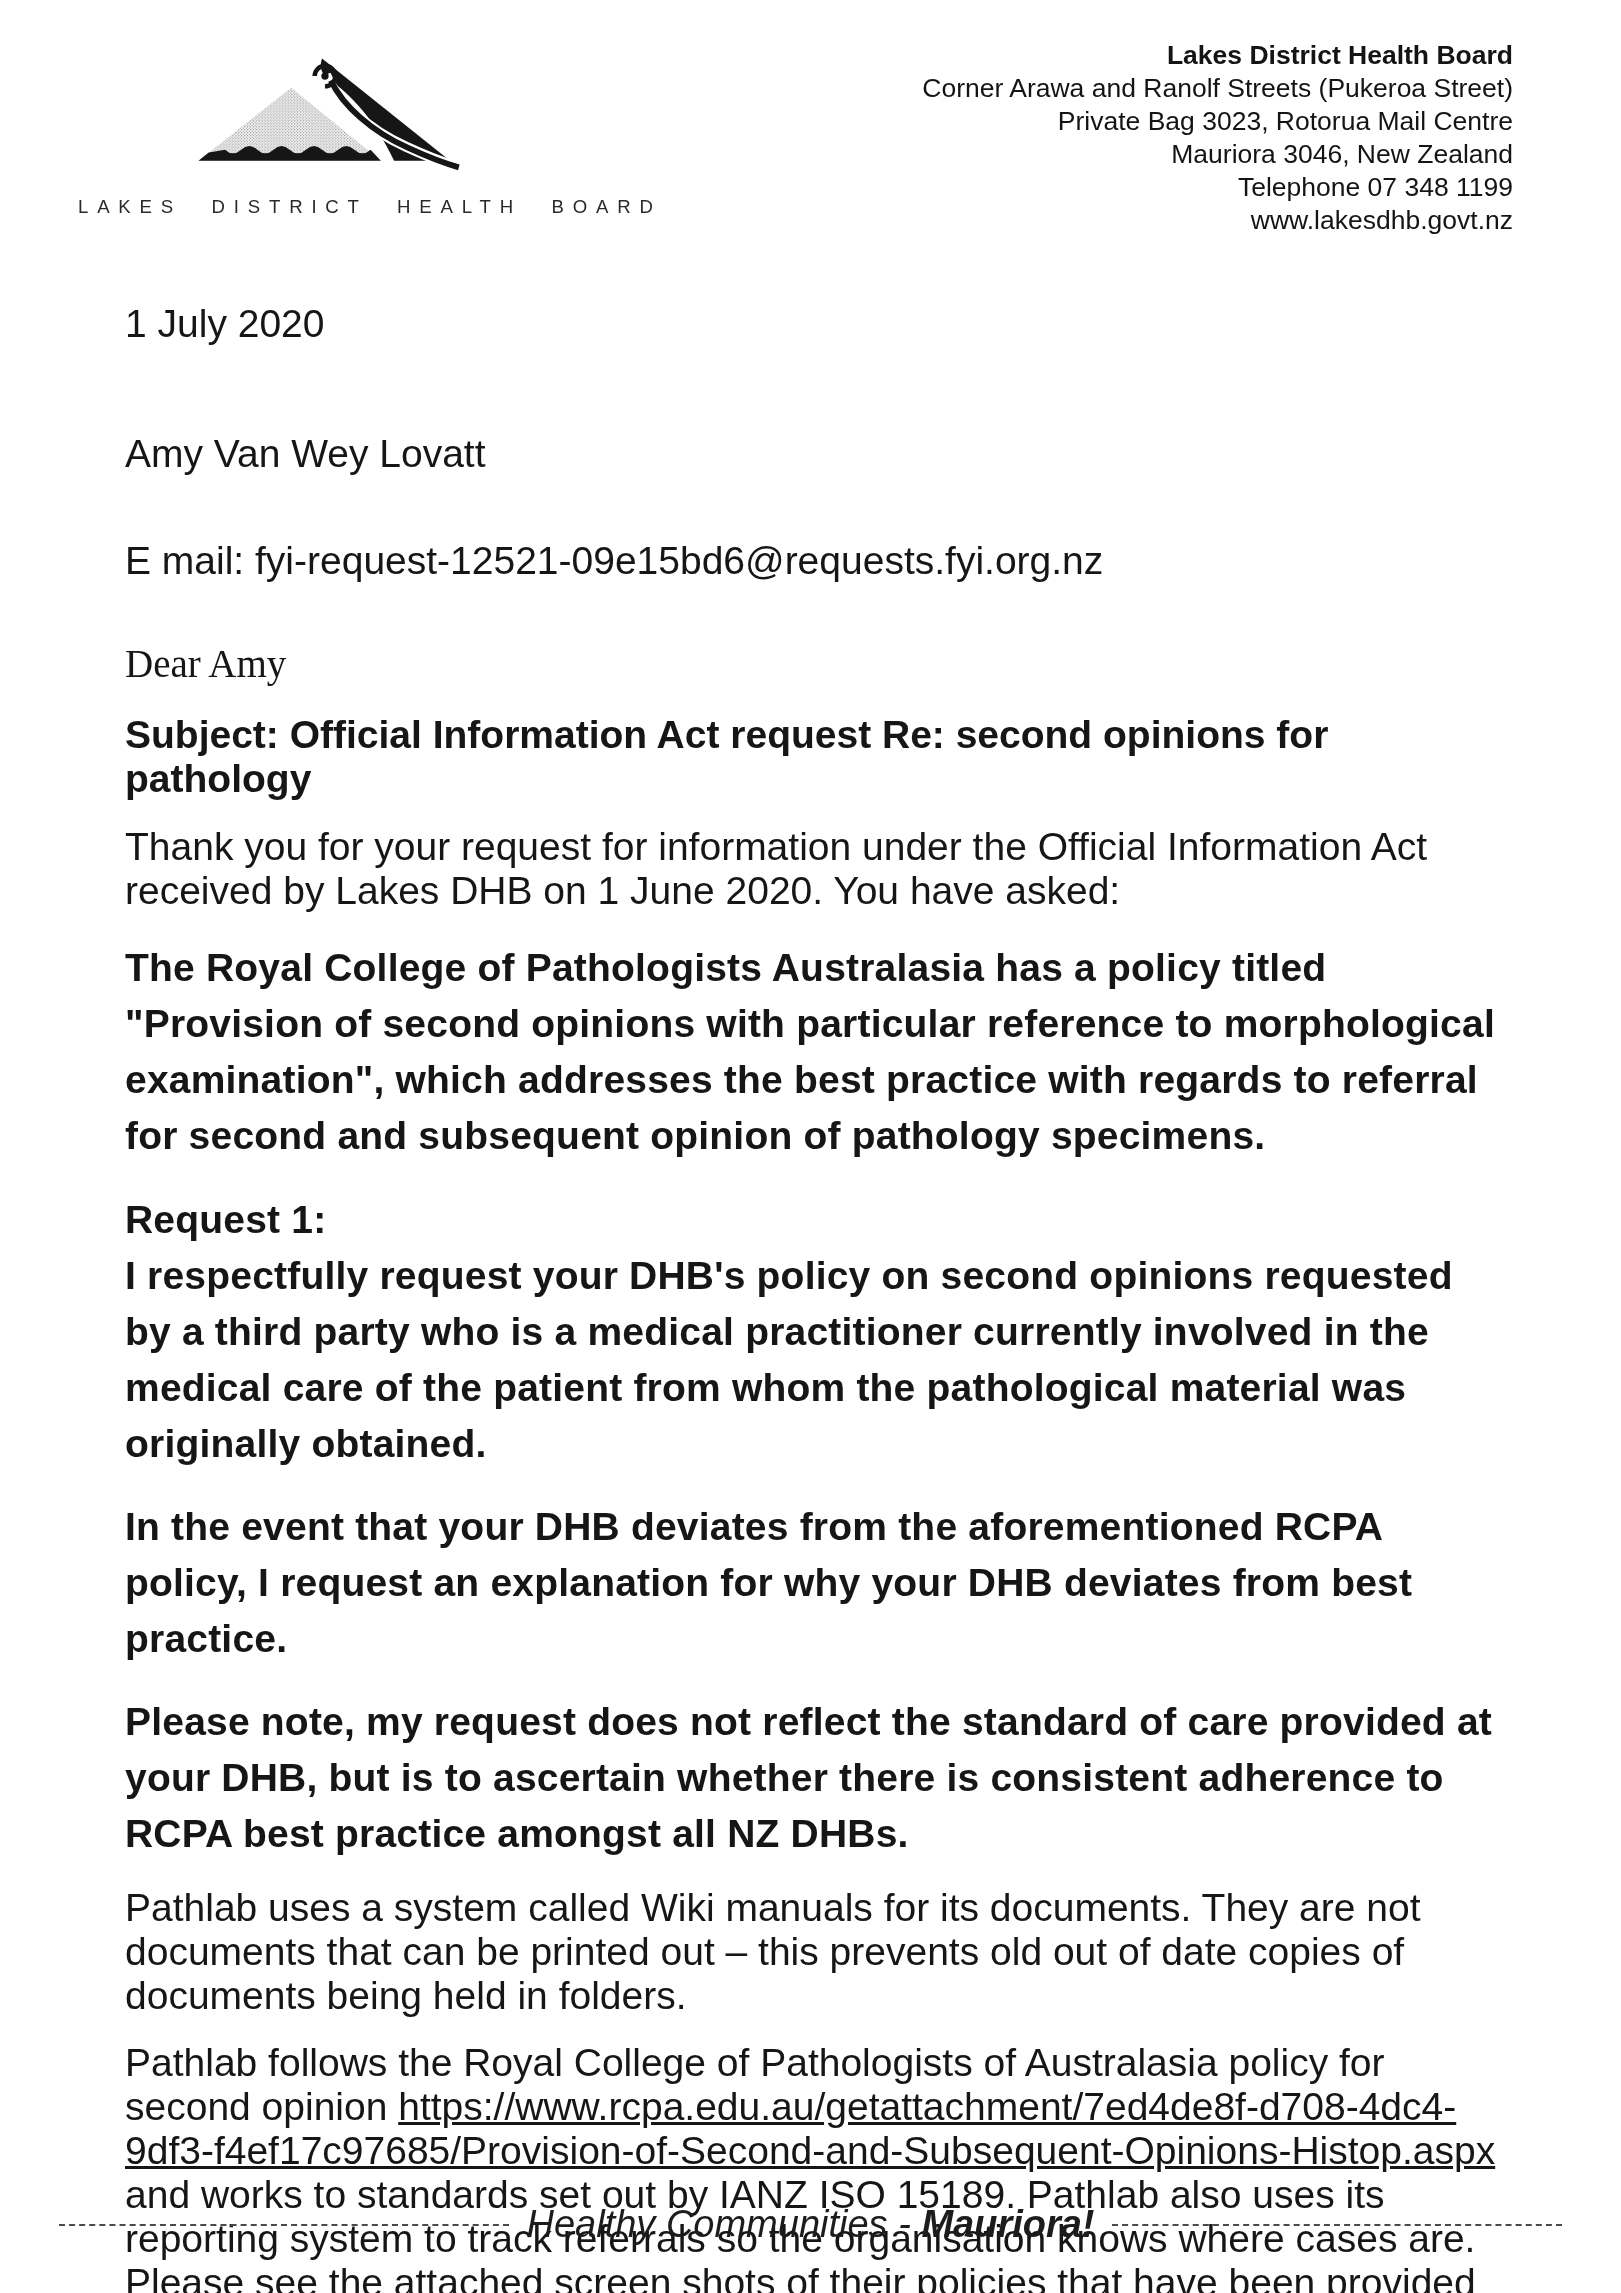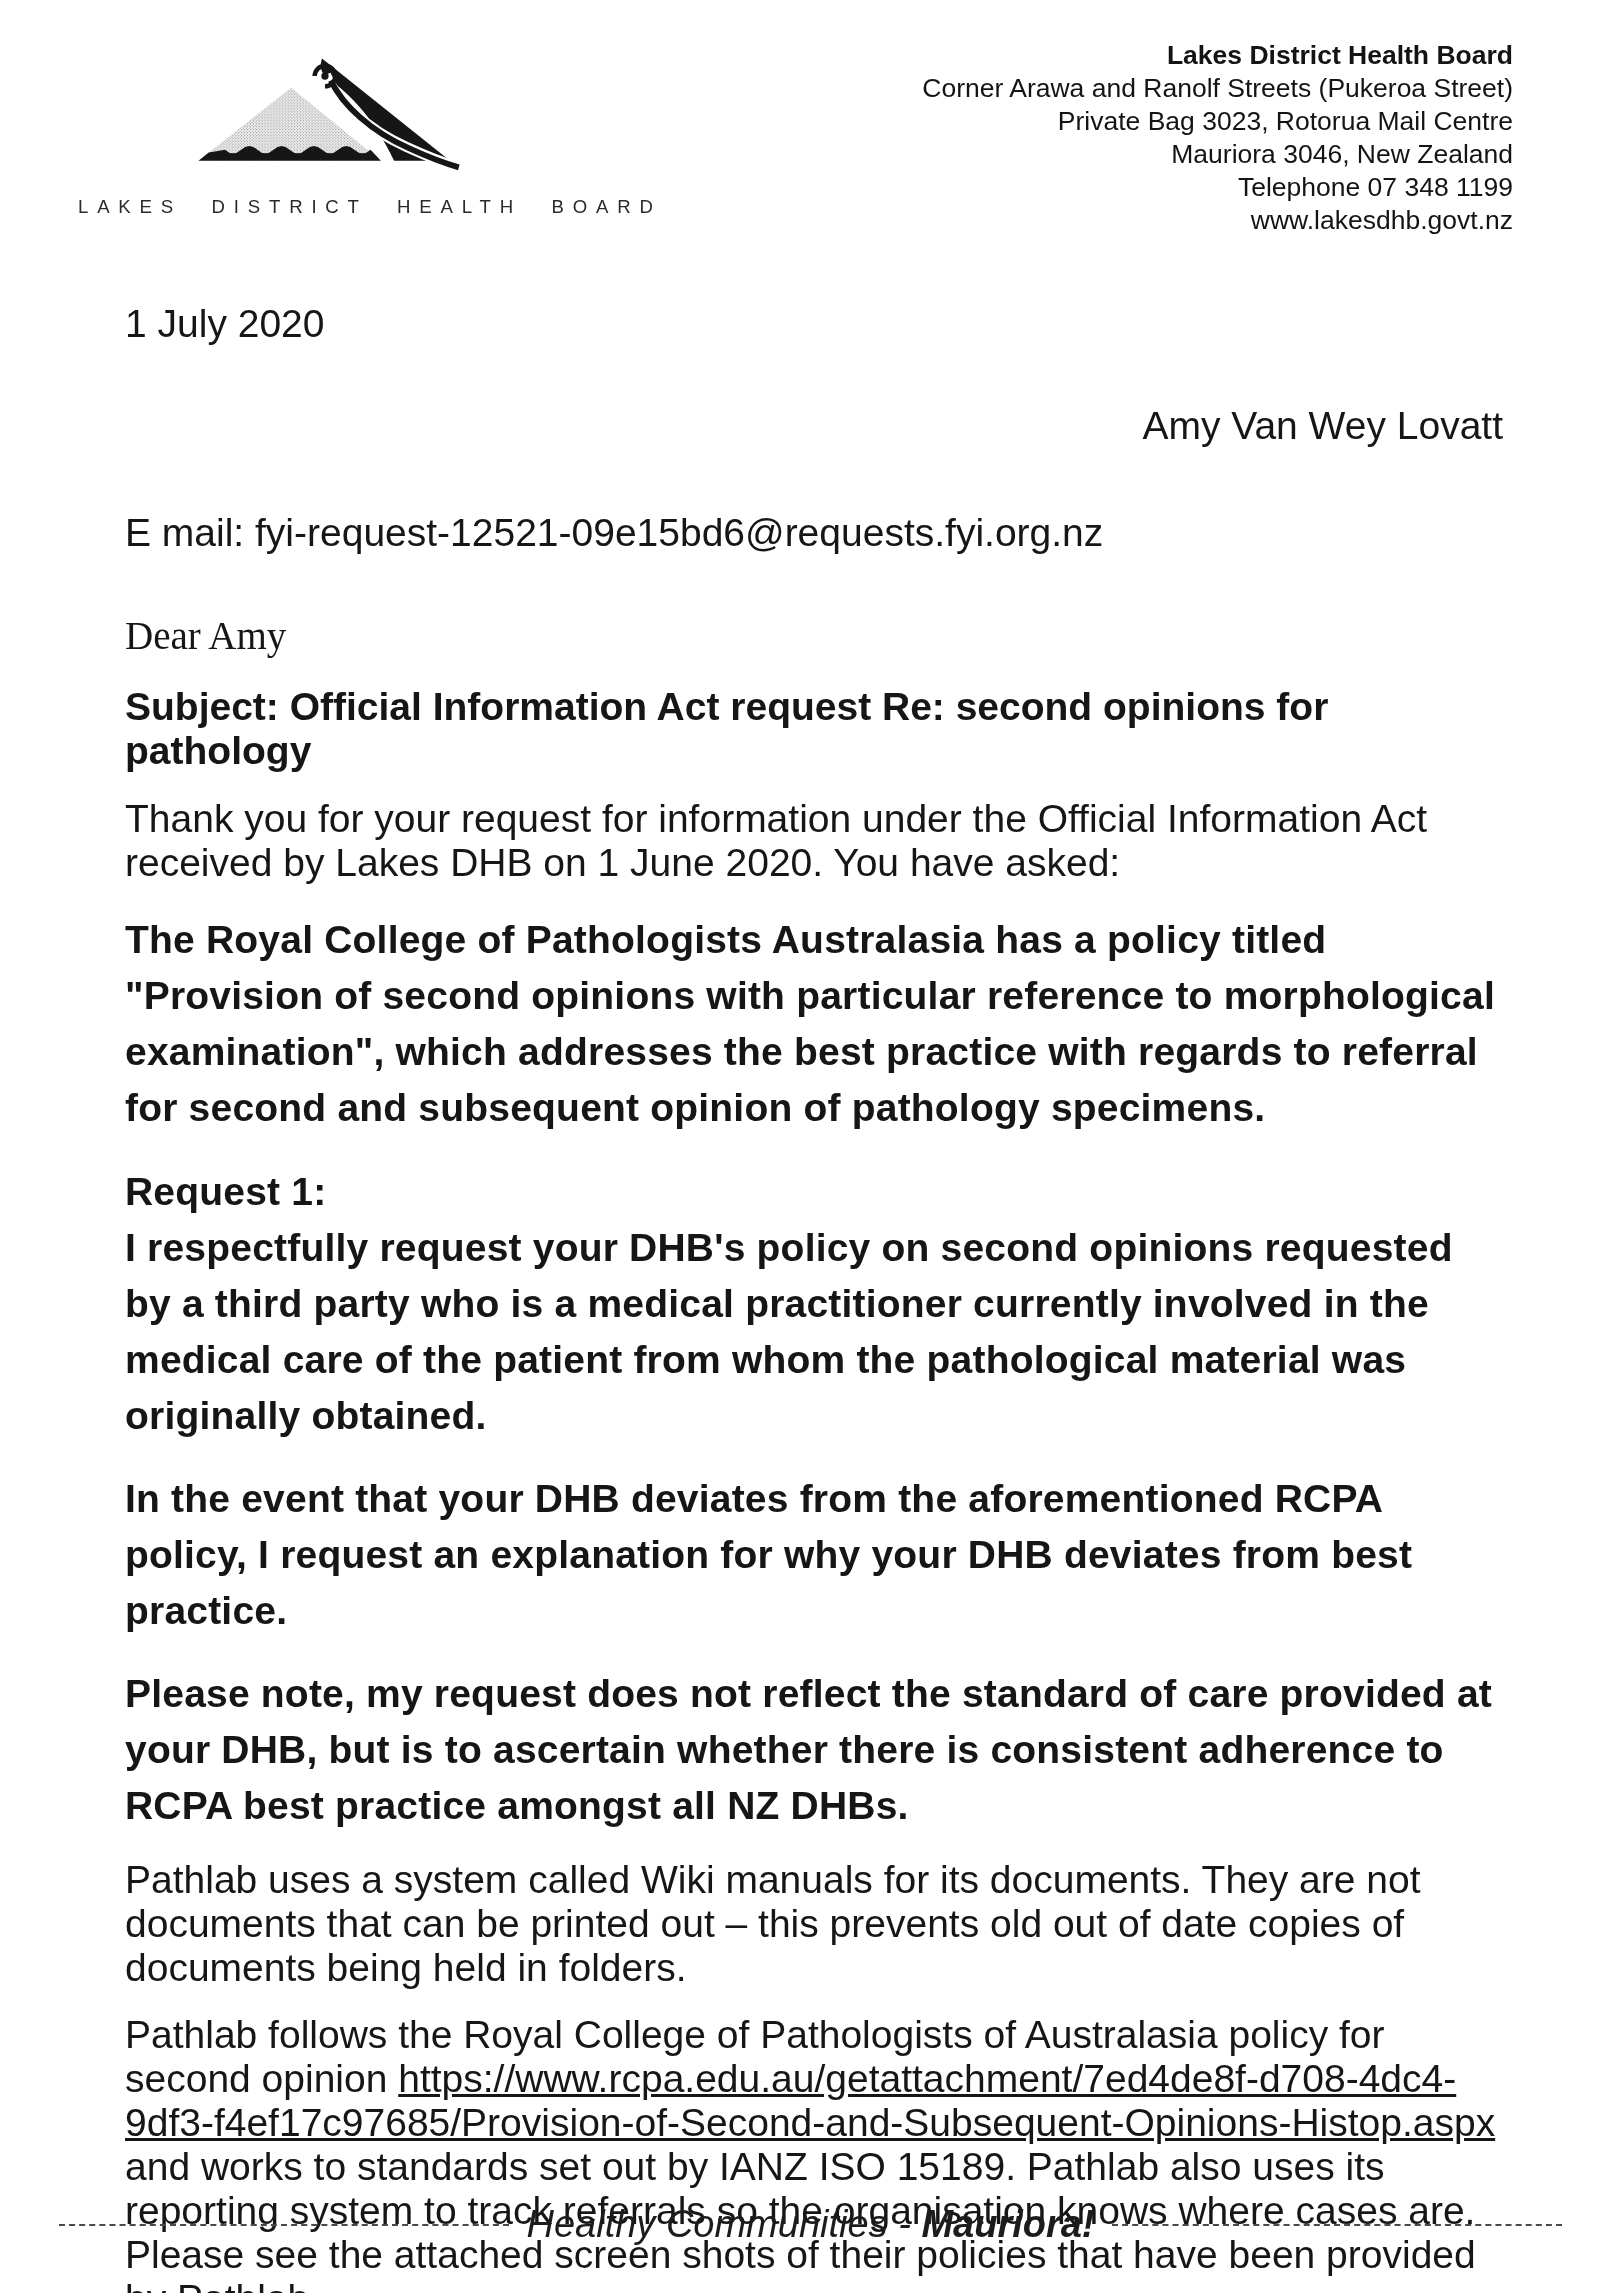--- a/index.html
+++ b/index.html
@@ -31,21 +31,21 @@
     white-space: nowrap;
     color: #2a2a2a;
     text-align: center;
   }
   .org-address { text-align: right; font-size: 26.5px; line-height: 33px; color: #141414; }
   .org-name { font-weight: bold; }
 
   
   .content { padding: 0 118px 0 125px; font-size: 39px; line-height: 44px; }
   .date { margin-top: 65px; }
-  .recipient { margin-top: 58px; text-align: right; }
+  .recipient { margin-top: 86px; }
   .email-line { margin-top: 63px; }
   .salutation { margin-top: 59px; font-family: Liberation Serif, serif; }
   .subject { margin-top: 27.4px; font-weight: bold; }
   .para { margin-top: 23.5px; }
   .quote {
     margin-top: 27.4px;
     font-weight: bold;
     line-height: 56px;
     letter-spacing: 0.2px;
   }

